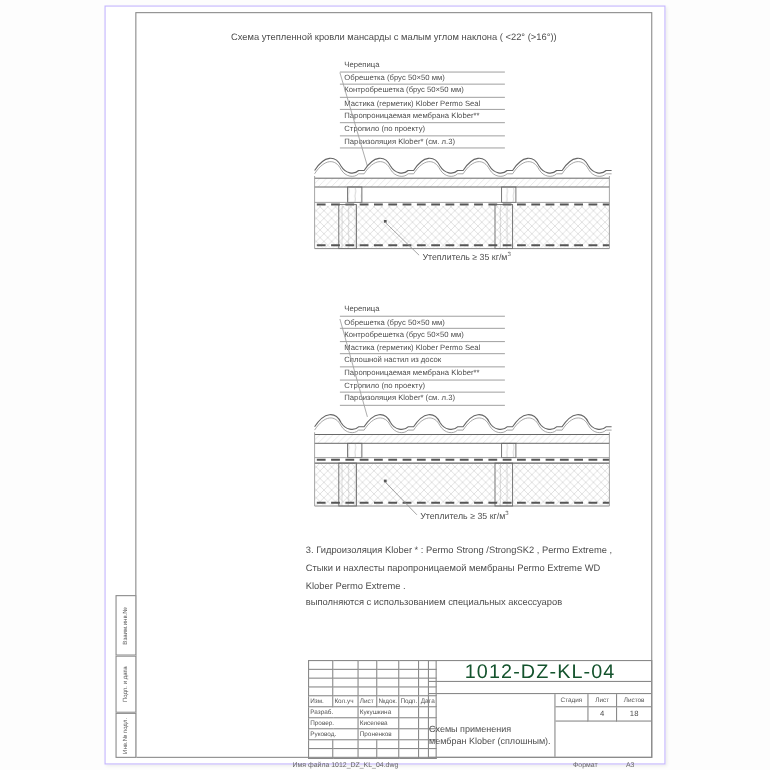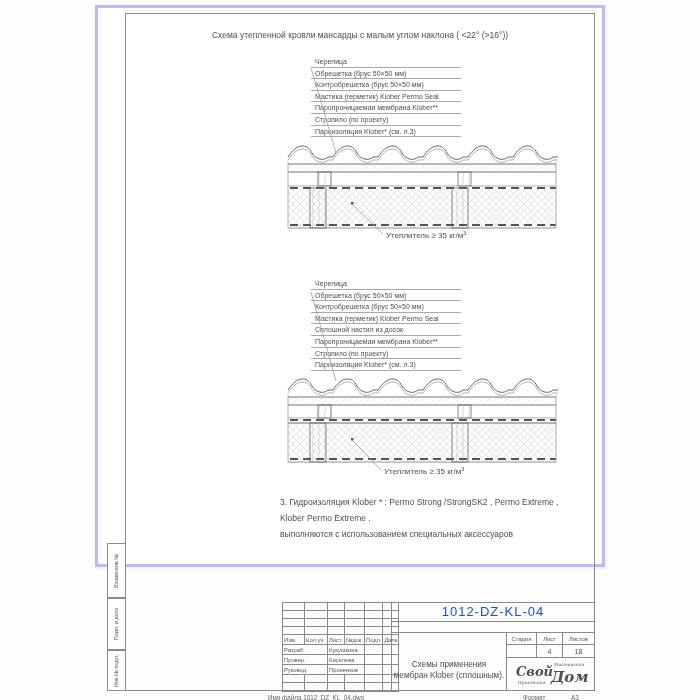--- a/index.html
+++ b/index.html
@@ -1,20 +1,20 @@
 <!DOCTYPE html>
 <html><head>
 <meta charset="utf-8">
 <style>
   * { box-sizing: border-box; margin: 0; padding: 0; }
   html,body { width:700px; height:700px; background:#fdfdfd; font-family:"Liberation Sans", sans-serif; color:#4d4d4d; }
   #canvas { position:relative; width:700px; height:700px; overflow:hidden; }
 
-  .sheet { position:absolute; left:95px; top:5px; width:510px; height:562px;
-           background:#fff; border:3px solid #c4b5fd; box-shadow:1px 1px 3px rgba(0,0,0,0.07); }
+  .sheet { position:absolute; left:95px; top:5px; width:510px; height:690px;
+           background:#fff; border:1px solid #c4b5fd; box-shadow:1px 1px 3px rgba(0,0,0,0.07); }
   .frame { position:absolute; left:27px; top:5px; width:470px; height:678px; border:1px solid #8a8a8a; }
 
   .vcell { position:absolute; left:9px; width:19px; border:1px solid #8a8a8a; background:#fff;
            display:flex; align-items:center; justify-content:center; }
   .vcell span { transform:rotate(-90deg); white-space:nowrap; font-size:5.5px; color:#555; }
 
   .diag-title { position:absolute; left:27px; width:470px; text-align:center; font-size:8.5px; color:#4d4d4d; }
 
   .label-stack { position:absolute; left:213px; width:150px; }
   .layer-label { height:11.6px; border-bottom:1px solid #a8a8a8; font-size:7px; line-height:11px;
@@ -24,25 +24,25 @@
 
   .drawing { position:absolute; }
 
   .notes { position:absolute; left:182px; top:487px; width:300px; font-size:8.5px; line-height:15.8px; color:#4d4d4d; }
   .notes div { white-space:nowrap; }
 
   
   .sig-table { position:absolute; left:184px; top:594px; border-collapse:collapse; table-layout:fixed; }
   .sig-table td { border:1px solid #8a8a8a; font-size:5.8px; color:#555; padding:0 1px; overflow:hidden; white-space:nowrap; }
   .tb-right { position:absolute; left:293px; top:594px; width:204px; height:89px; border:1px solid #8a8a8a; }
-  .tb-num  { height:19px; border-bottom:1px solid #8a8a8a; text-align:center; font-size:13px;
-             letter-spacing:1px; color:#1d4ed8; line-height:18px; }
+  .tb-num  { height:19px; border-bottom:1px solid #8a8a8a; text-align:center; font-size:18px;
+             letter-spacing:1px; color:#14532d; line-height:18px; }
   .tb-band { height:11px; border-bottom:1px solid #8a8a8a; }
   .tb-low  { display:flex; height:57px; }
-  .tb-title { width:115px; border-right:1px solid #8a8a8a; text-align:center; font-size:8.2px;
+  .tb-title { width:115px; border-right:1px solid #8a8a8a; text-align:left; font-size:8.2px;
               line-height:11px; padding-top:26px; color:#4d4d4d; }
   .tb-stage-block { width:87px; display:flex; flex-direction:column; }
   .stage-row { display:flex; }
   .stage-row .c { border-right:1px solid #8a8a8a; border-bottom:1px solid #8a8a8a; text-align:center; }
   .stage-row .c:last-child { border-right:none; }
   .stage-h { height:12px; font-size:5.8px; line-height:12px; color:#555; }
   .stage-v { height:13px; font-size:7px;  line-height:13px; color:#4d4d4d; }
   .c-w1 { width:30px; } .c-w2 { width:26px; } .c-w3 { width:31px; }
 
   .logo { position:relative; flex:1; font-family:"DejaVu Serif", serif; font-style:italic; color:#4f4f4f; }
@@ -163,20 +163,21 @@
     <path d="M2,88 H270" stroke="#777" stroke-width="0.8"></path>
     <path d="M2,21 V88 M270,21 V88" stroke="#9a9a9a" stroke-width="0.8"></path>
 
     <rect x="65" y="64" width="2.5" height="2.5" fill="#555"></rect>
     <path d="M66,66 L95,96" stroke="#999" stroke-width="0.8" fill="none"></path>
     <text x="98" y="100" font-size="8" fill="#4d4d4d"><tspan>Утеплитель ≥ 35 кг/м</tspan><tspan dy="-3.5" font-size="5.5">3</tspan></text>
   </svg>
 
   <div class="notes">
     <div>3. Гидроизоляция Klober * :  Permo Strong /StrongSK2 , Permo Extreme ,</div>
+    <div>Стыки и нахлесты паропроницаемой мембраны Permo Extreme WD</div>
     <div>Klober Permo Extreme .</div>
     <div>выполняются с использованием  специальных аксессуаров</div>
   </div>
 
   <table class="sig-table">
     <colgroup>
           <col style="width:22px">
           <col style="width:23px">
           <col style="width:17px">
           <col style="width:20px">
@@ -273,26 +274,20 @@
         <div class="stage-row stage-h">
           <div class="c c-w1">Стадия</div>
           <div class="c c-w2">Лист</div>
           <div class="c c-w3">Листов</div>
         </div>
         <div class="stage-row stage-v">
           <div class="c c-w1"></div>
           <div class="c c-w2">4</div>
           <div class="c c-w3">18</div>
         </div>
-        <div class="logo">
-          <span class="w1">Свой</span>
-          <span class="sm sm-top">Мастерская</span>
-          <span class="w2">Дом</span>
-          <span class="sm sm-bot">Проектная</span>
-        </div>
       </div>
     </div>
   </div>
 
   <div class="foot" style="left:170px;">Имя файла 1012_DZ_KL_04.dwg</div>
   <div class="foot" style="left:425px;">Формат</div>
   <div class="foot" style="left:473px;">А3</div>
 
  </div>
 </div>

